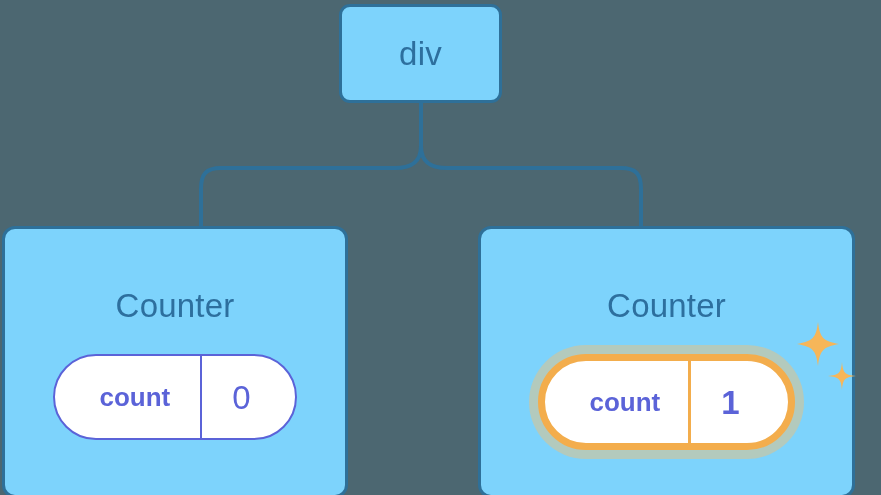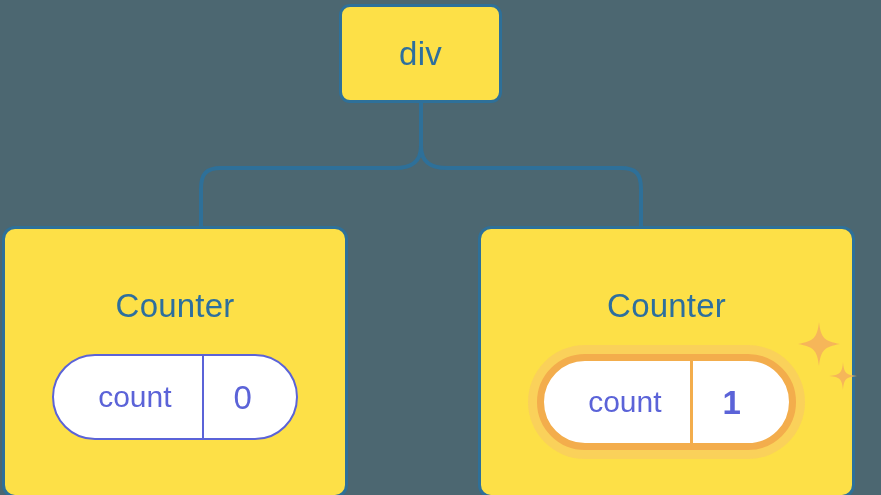--- a/index.html
+++ b/index.html
@@ -28,21 +28,21 @@
     left: 0;
     top: 0;
     width: 881px;
     height: 495px;
     pointer-events: none;
   }
 
   
   .node {
     position: absolute;
-    background: #fde047;
+    background: #7dd3fc;
     border: 3px solid #2e7099;
     border-radius: 12px;
     box-sizing: border-box;
     display: flex;
     flex-direction: column;
     align-items: center;
   }
 
   
   #root-node {
@@ -101,23 +101,24 @@
     box-sizing: border-box;
     height: 86px;
     overflow: hidden;
     background: #ffffff;
   }
   .pill-key {
     display: flex;
     align-items: center;
     justify-content: center;
     color: #5b63d8;
-    font-size: 30px;
+    font-size: 26px;
     padding: 0 30px 0 44px;
     line-height: 1;
+    font-weight: bold;
   }
   .pill-divider {
     width: 2px;
     background: #5b63d8;
     flex: 0 0 auto;
   }
   .pill-value {
     display: flex;
     align-items: center;
     justify-content: center;

